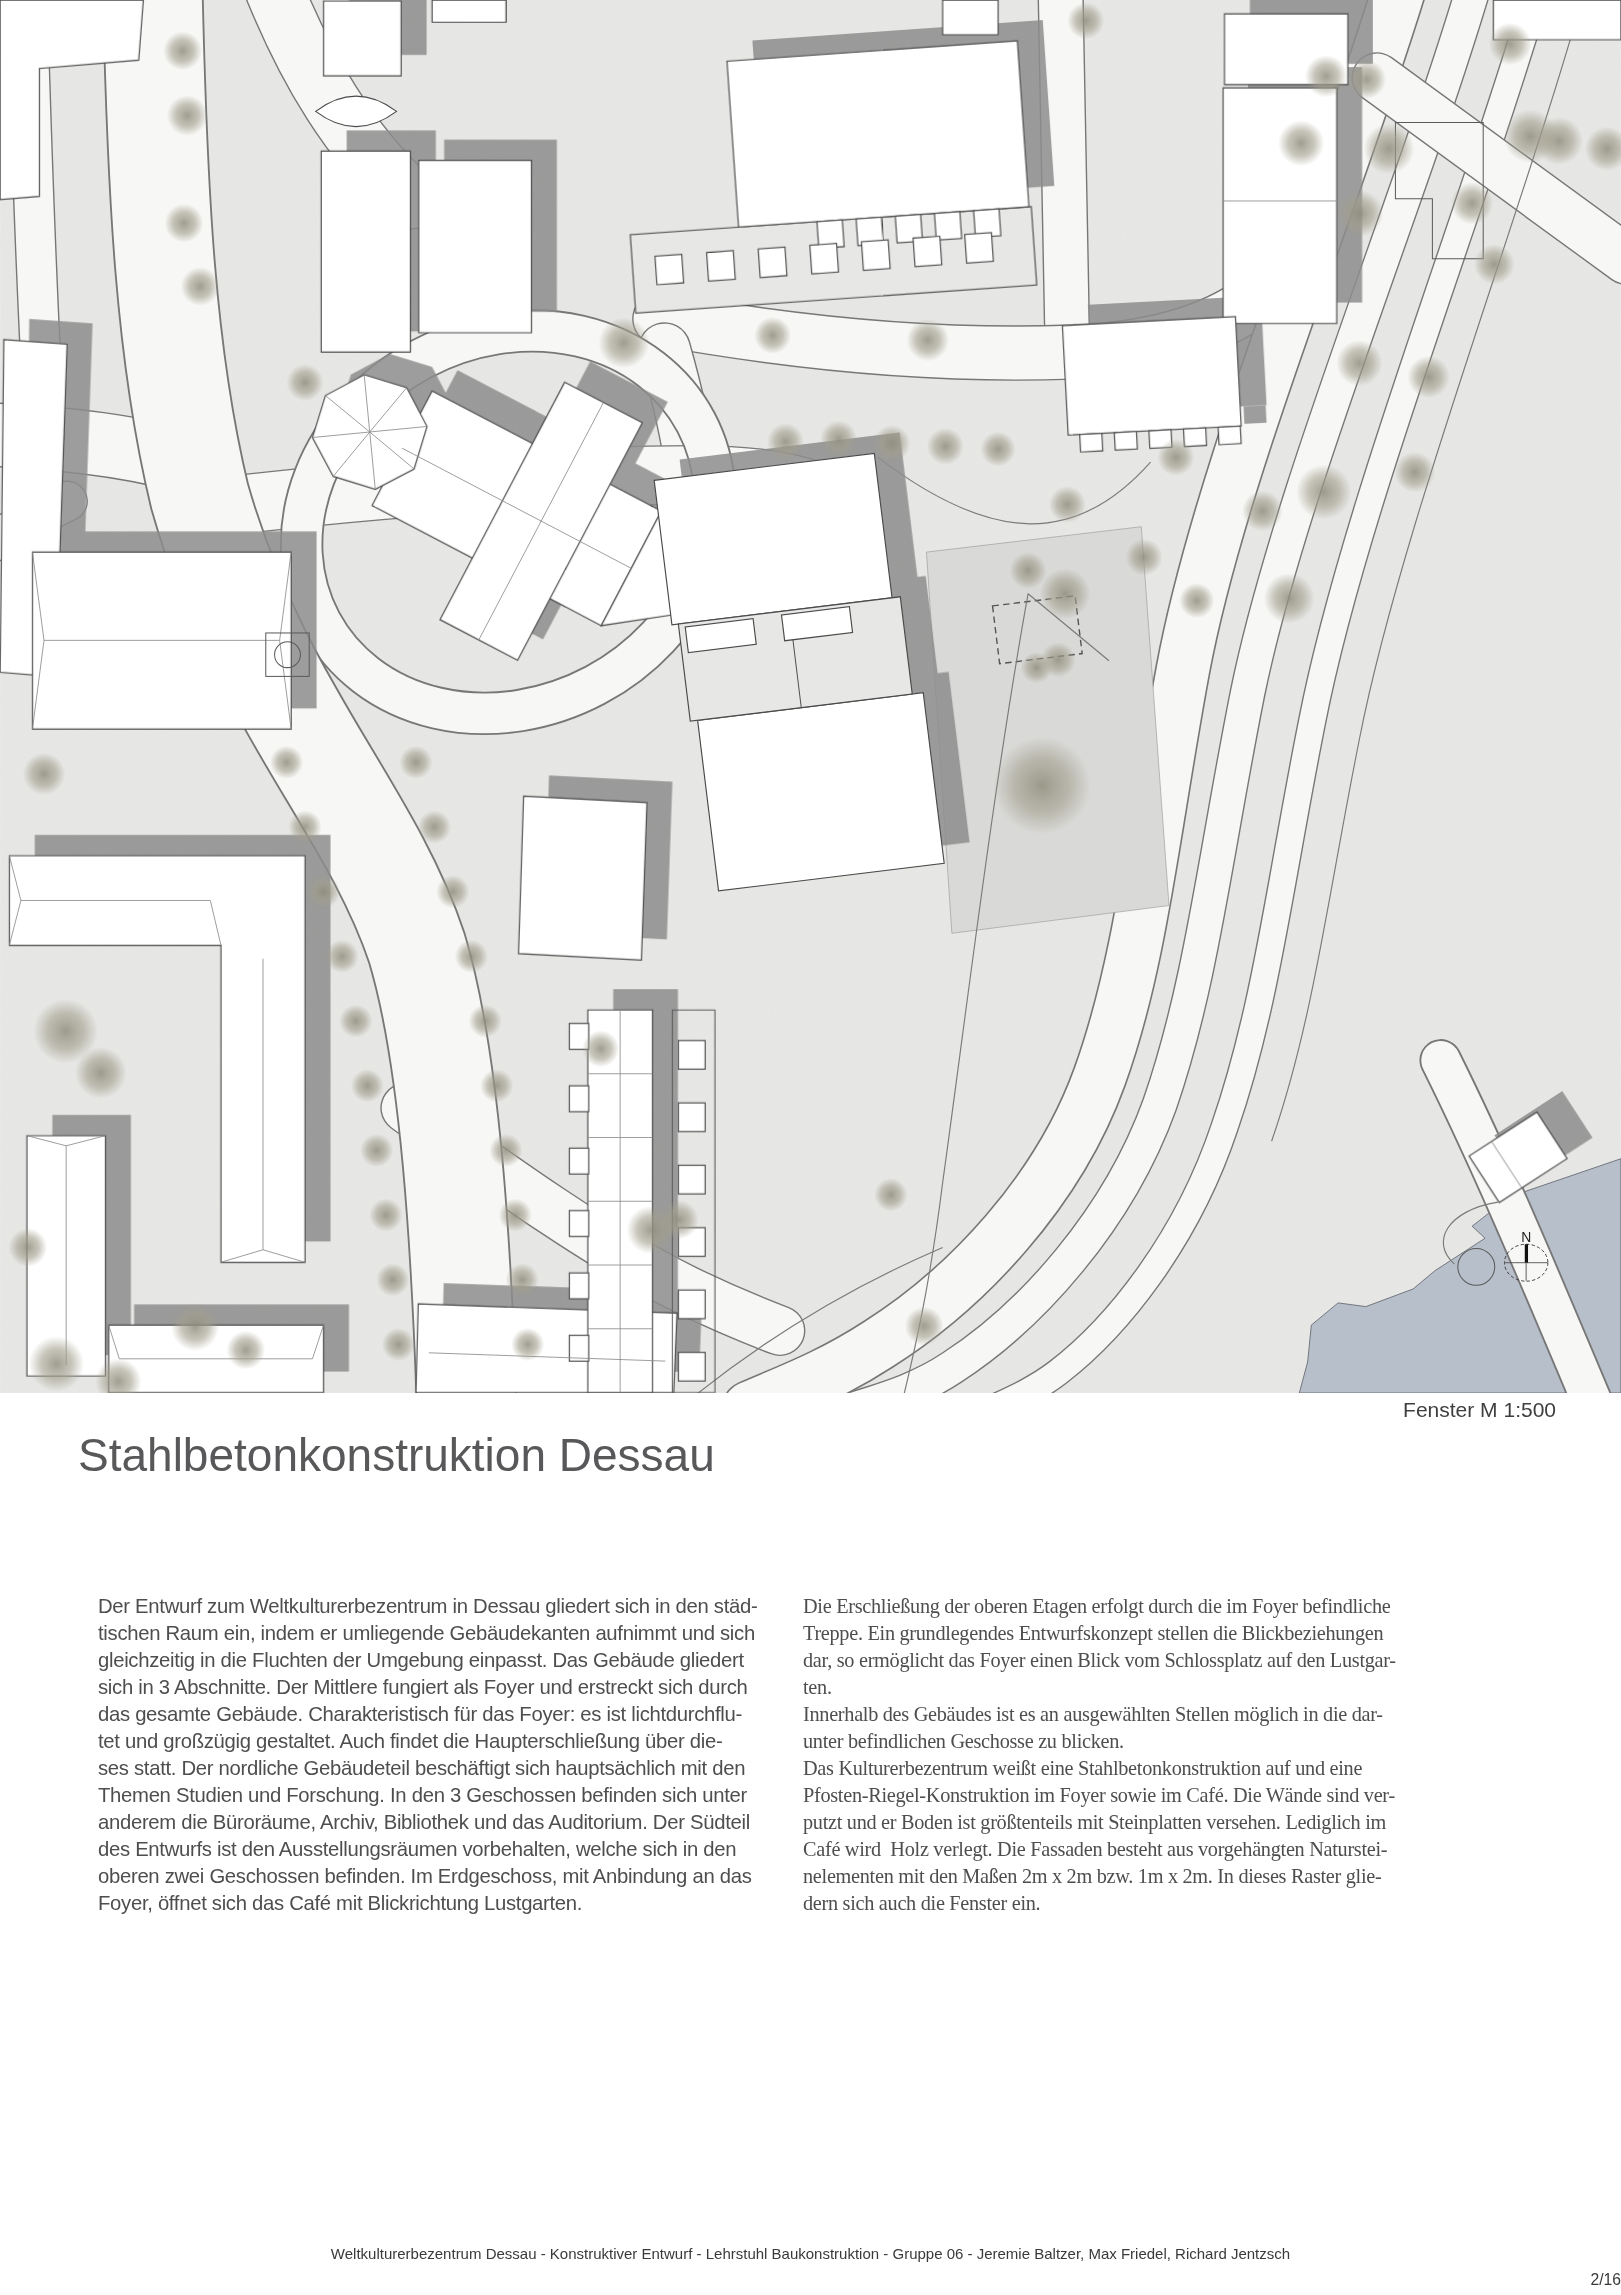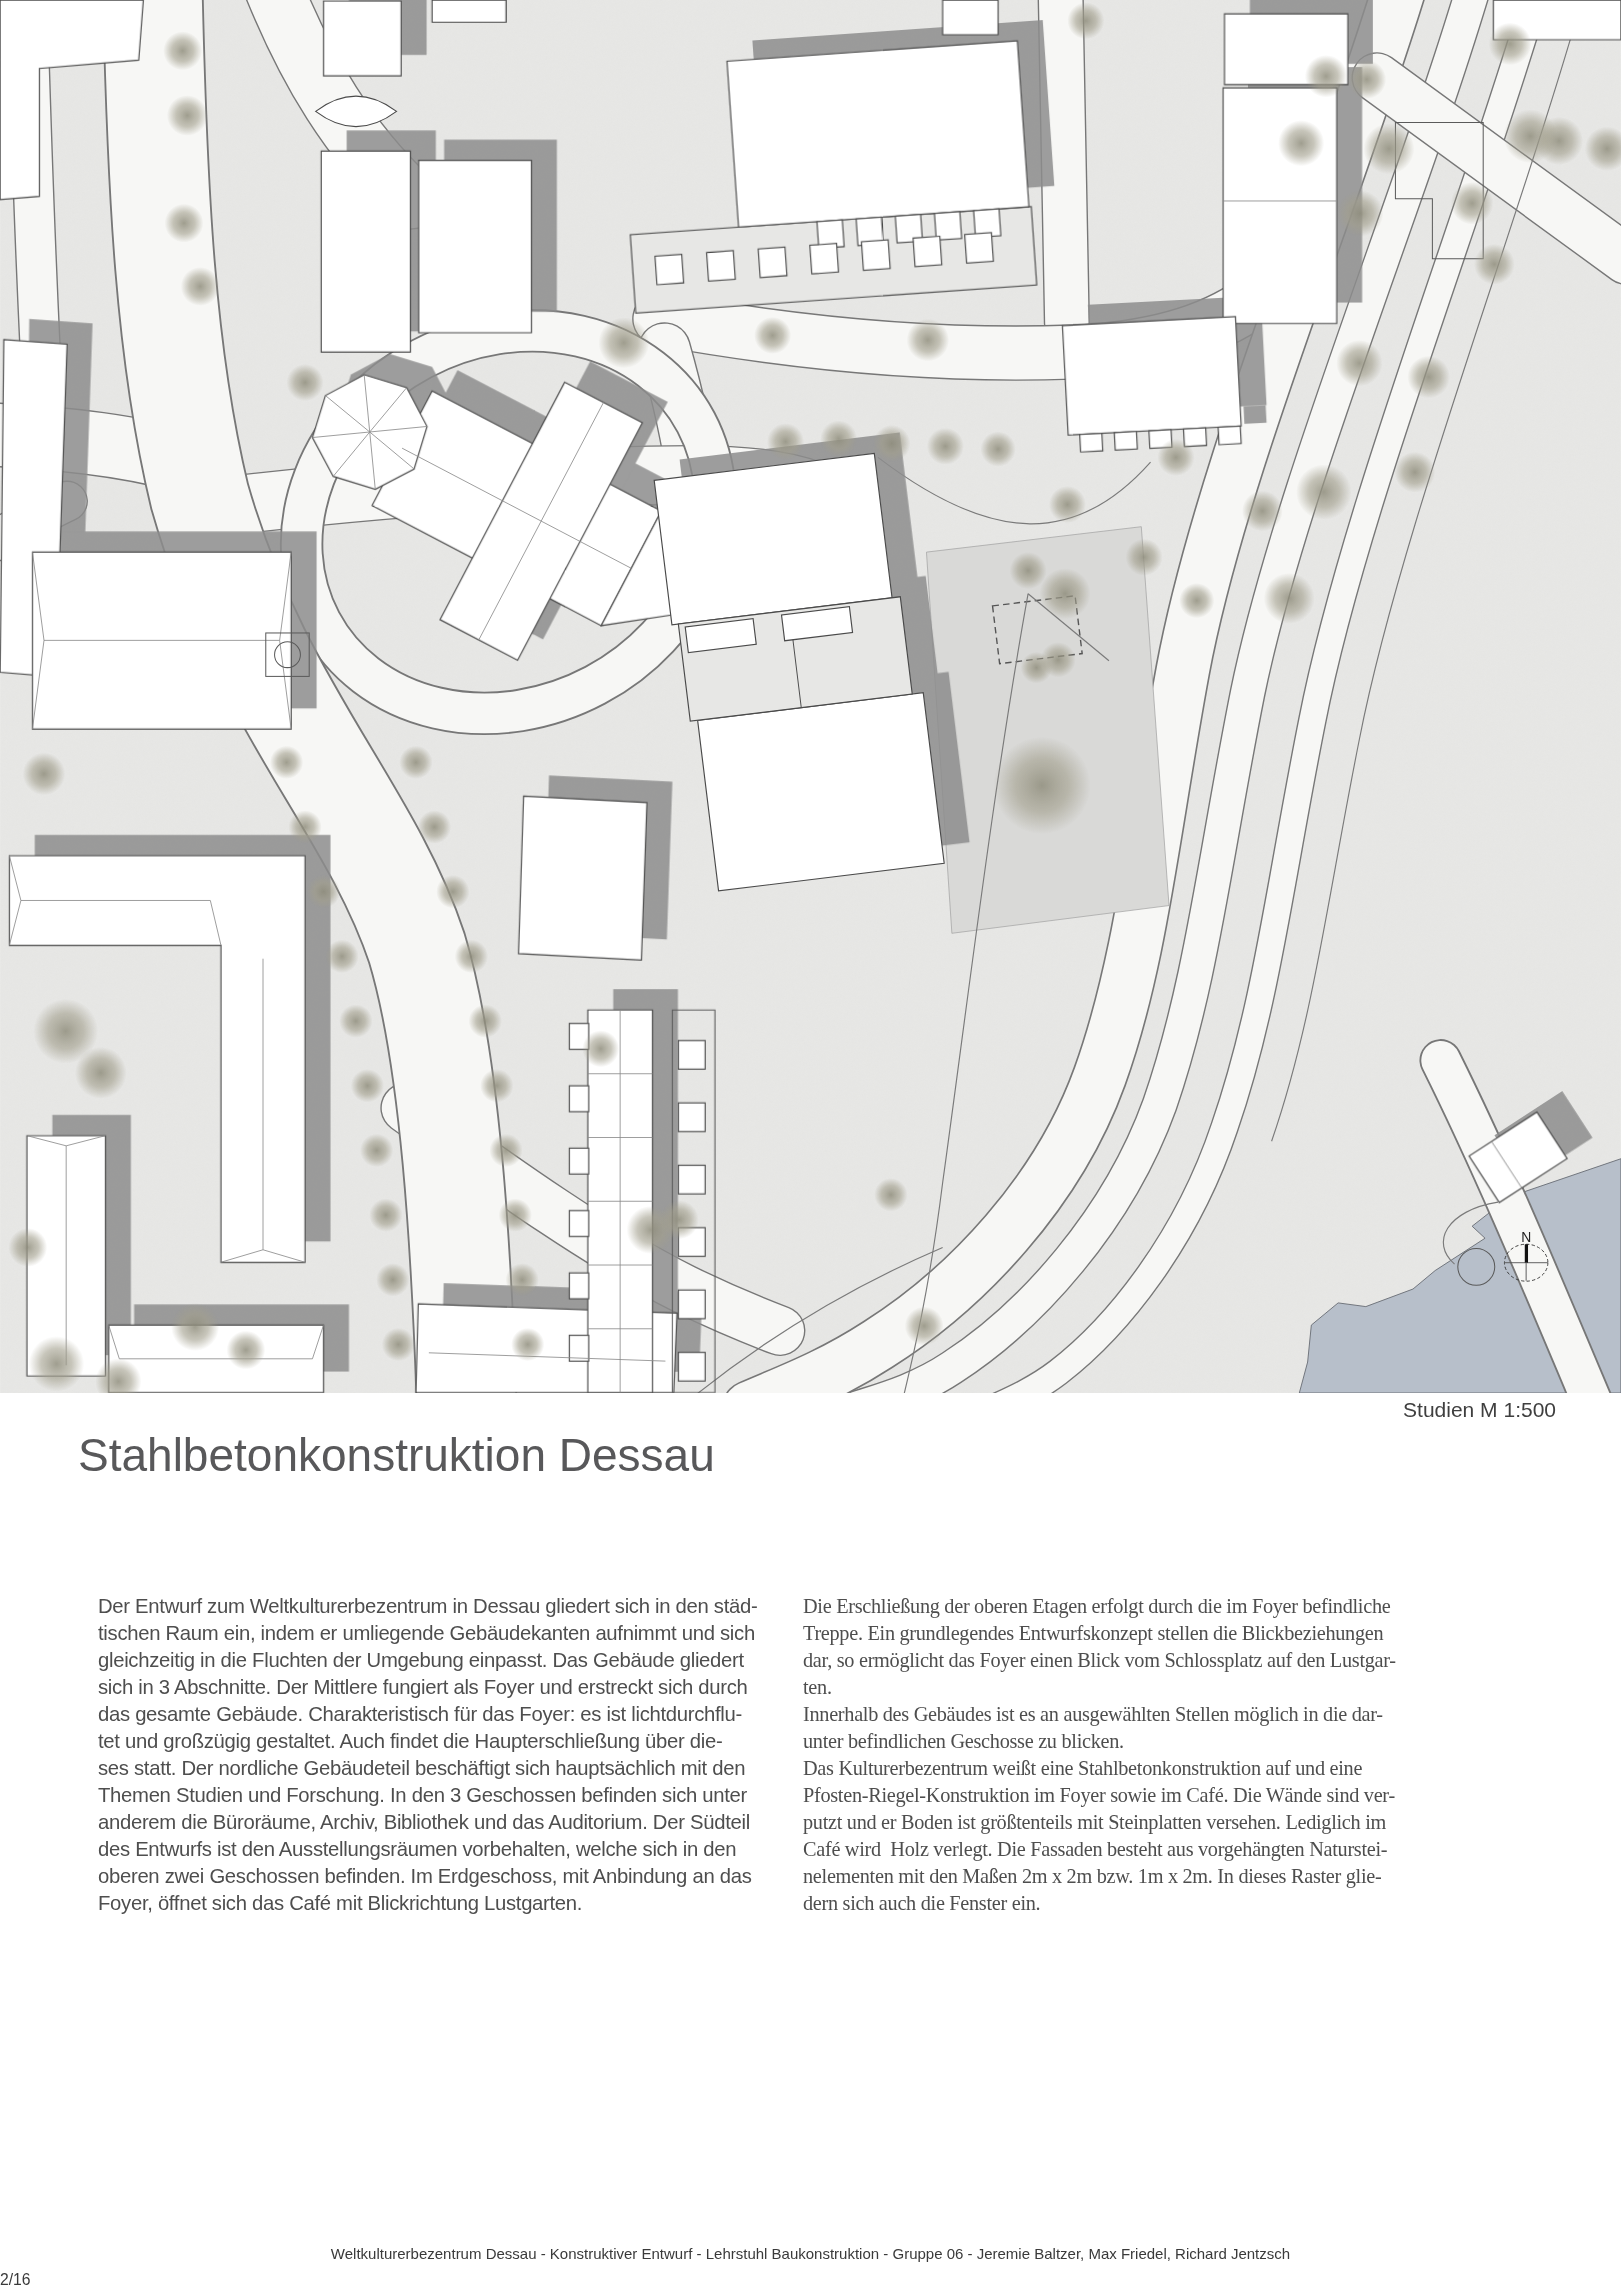--- a/index.html
+++ b/index.html
@@ -20,21 +20,21 @@
   .water{fill:#b7bfca;stroke:#6a6f76;stroke-width:2;}
   .tree{fill:url(#tg);}
   .ntxt{font-family:"Liberation Sans",sans-serif;font-size:30px;fill:#222222;}
   
   .caption{position:absolute;top:1398px;right:65px;font-size:21px;color:#3f3f3f;}
   .title{position:absolute;left:78px;top:1428px;font-size:46px;font-weight:400;color:#58585a;}
   .col{position:absolute;top:1593px;font-size:20.3px;line-height:27px;color:#4e4e4e;white-space:pre;letter-spacing:-0.3px;}
   .col-left{left:79px;margin-left:19px;}
   .col-right{left:803px;font-family:Liberation Serif, serif;}
   .footer{position:absolute;left:0;top:2245px;width:1621px;text-align:center;font-size:15px;color:#3a3a3a;}
-  .pageno{position:absolute;left:0;top:2271px;width:1621px;text-align:left;font-size:15.7px;color:#3a3a3a;}
+  .pageno{position:absolute;left:0;top:2271px;width:1621px;text-align:right;font-size:15.7px;color:#3a3a3a;}
 </style>
 </head>
 <body>
 
 <div class="map-wrap">
 <svg width="1621" height="1393" viewBox="0 0 3508 3015">
   <defs>
     <radialGradient id="tg">
       <stop offset="0%" stop-color="#8f8d7c" stop-opacity="0.85"></stop>
       <stop offset="55%" stop-color="#a29f8d" stop-opacity="0.6"></stop>
@@ -342,21 +342,21 @@
   <g>
     <ellipse cx="3303" cy="2733" rx="47" ry="40" fill="none" stroke="#333" stroke-width="2" stroke-dasharray="7 5"></ellipse>
     <line x1="3256" y1="2733" x2="3350" y2="2733" stroke="#555" stroke-width="2"></line>
     <rect x="3300" y="2693" width="7" height="40" fill="#111"></rect>
     <line x1="3303" y1="2733" x2="3303" y2="2772" stroke="#888" stroke-width="3"></line>
     <text class="ntxt" x="3303" y="2688" text-anchor="middle">N</text>
   </g>
 </svg>
 </div>
 
-<div class="caption">Studien M 1:500</div>
+<div class="caption">Fenster M 1:500</div>
 <div class="title">Stahlbetonkonstruktion Dessau</div>
 <div class="col col-left">Der Entwurf zum Weltkulturerbezentrum in Dessau gliedert sich in den städ-
 tischen Raum ein, indem er umliegende Gebäudekanten aufnimmt und sich
 gleichzeitig in die Fluchten der Umgebung einpasst. Das Gebäude gliedert
 sich in 3 Abschnitte. Der Mittlere fungiert als Foyer und erstreckt sich durch
 das gesamte Gebäude. Charakteristisch für das Foyer: es ist lichtdurchflu-
 tet und großzügig gestaltet. Auch findet die Haupterschließung über die-
 ses statt. Der nordliche Gebäudeteil beschäftigt sich hauptsächlich mit den
 Themen Studien und Forschung. In den 3 Geschossen befinden sich unter
 anderem die Büroräume, Archiv, Bibliothek und das Auditorium. Der Südteil

